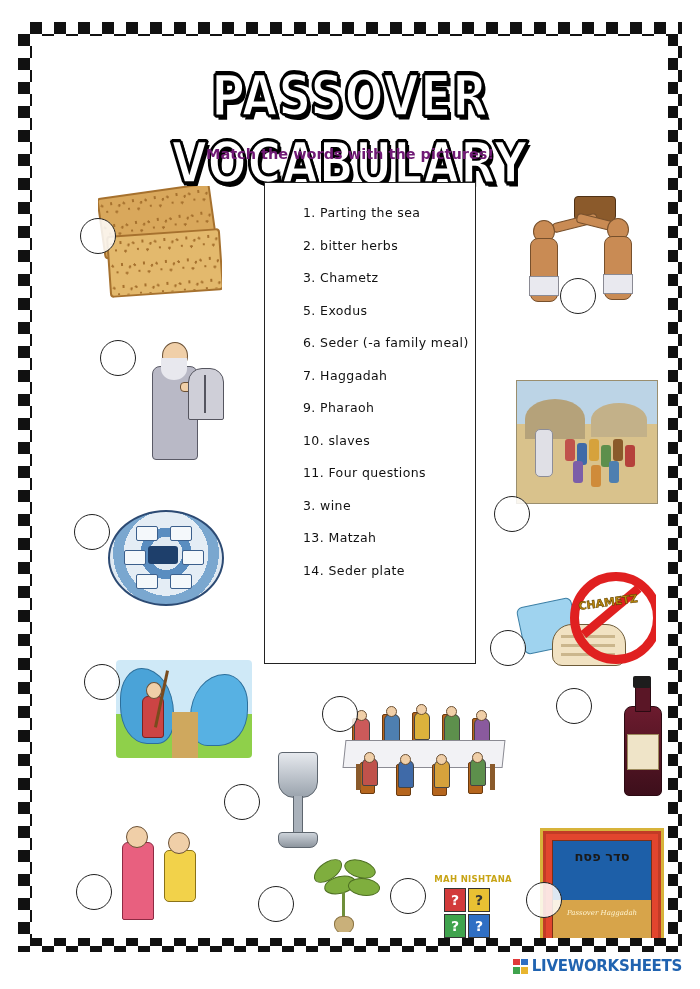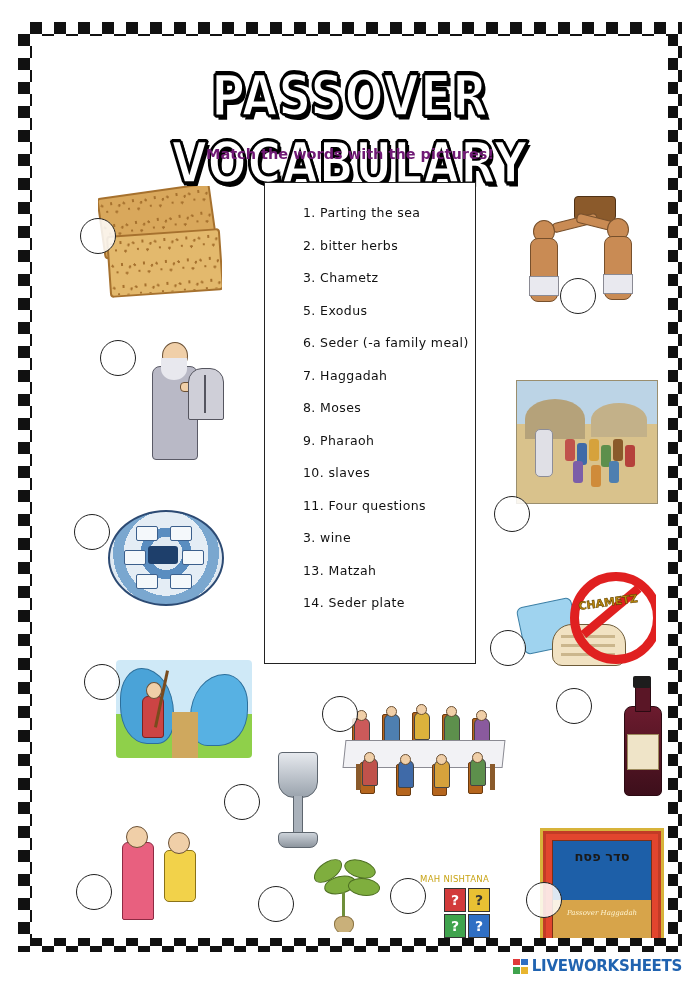--- a/index.html
+++ b/index.html
@@ -392,21 +392,21 @@
   }
   .herbs .root {
     position: absolute; left: 26px; bottom: -2px; width: 18px; height: 16px;
     background: #c9b07a; border: 1.2px solid #8a7342; border-radius: 50% 50% 60% 60%;
   }
 
   
   .mahnish { left: 388px; top: 838px; width: 92px; height: 66px; }
   .mahnish .mtitle {
     position: absolute; left: 0; top: 0; width: 100%;
-    text-align: left; font-size: 8.5px; font-weight: normal;
+    text-align: right; font-size: 8.5px; font-weight: bold;
     color: #c8a415; font-family: "DejaVu Sans", sans-serif; letter-spacing: .3px;
   }
   .mahnish .q {
     position: absolute; width: 20px; height: 22px;
     border: 1.2px solid #333; color: #fff; font-weight: bold;
     font-size: 14px; text-align: center; line-height: 22px;
     font-family: "DejaVu Sans", sans-serif;
   }
   .mahnish .q1 { left: 24px; top: 14px; background: #d23b3b; }
   .mahnish .q2 { left: 48px; top: 14px; background: #e8c033; color:#333; }
@@ -471,21 +471,20 @@
     <div class="subtitle">Match the words with the pictures!</div>
 
     <div class="wordbox">
       <ol>
         <li>1. Parting the sea</li>
         <li>2. bitter herbs</li>
         <li>3. Chametz</li>
         <li>5. Exodus</li>
         <li>6. Seder (-a family meal)</li>
         <li>7. Haggadah</li>
-        <li>8. Moses</li>
         <li>9. Pharaoh</li>
         <li>10. slaves</li>
         <li>11. Four questions</li>
         <li>3. wine</li>
         <li>13. Matzah</li>
         <li>14. Seder plate</li>
       </ol>
     </div>
 
     <div class="pic matzah">

